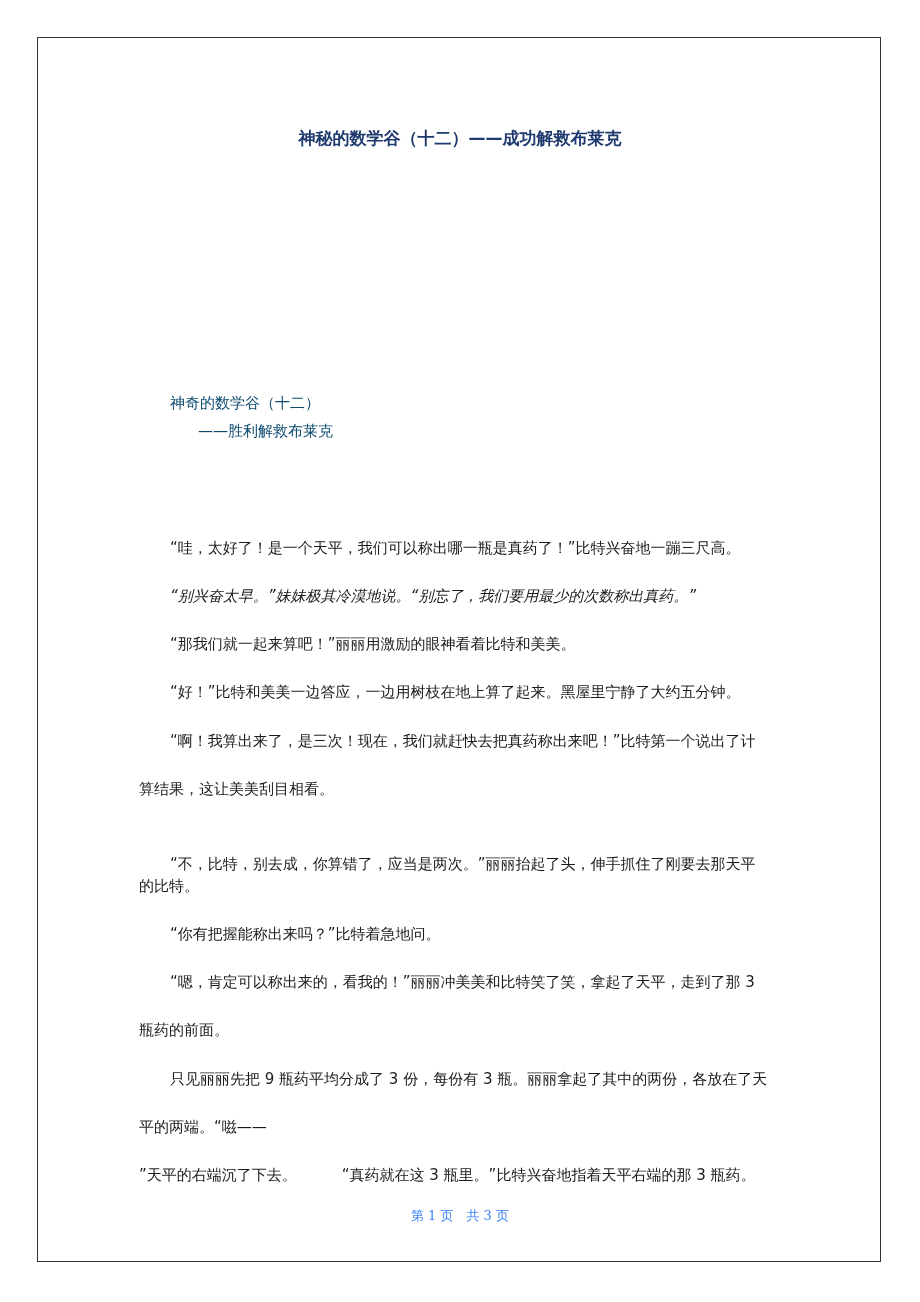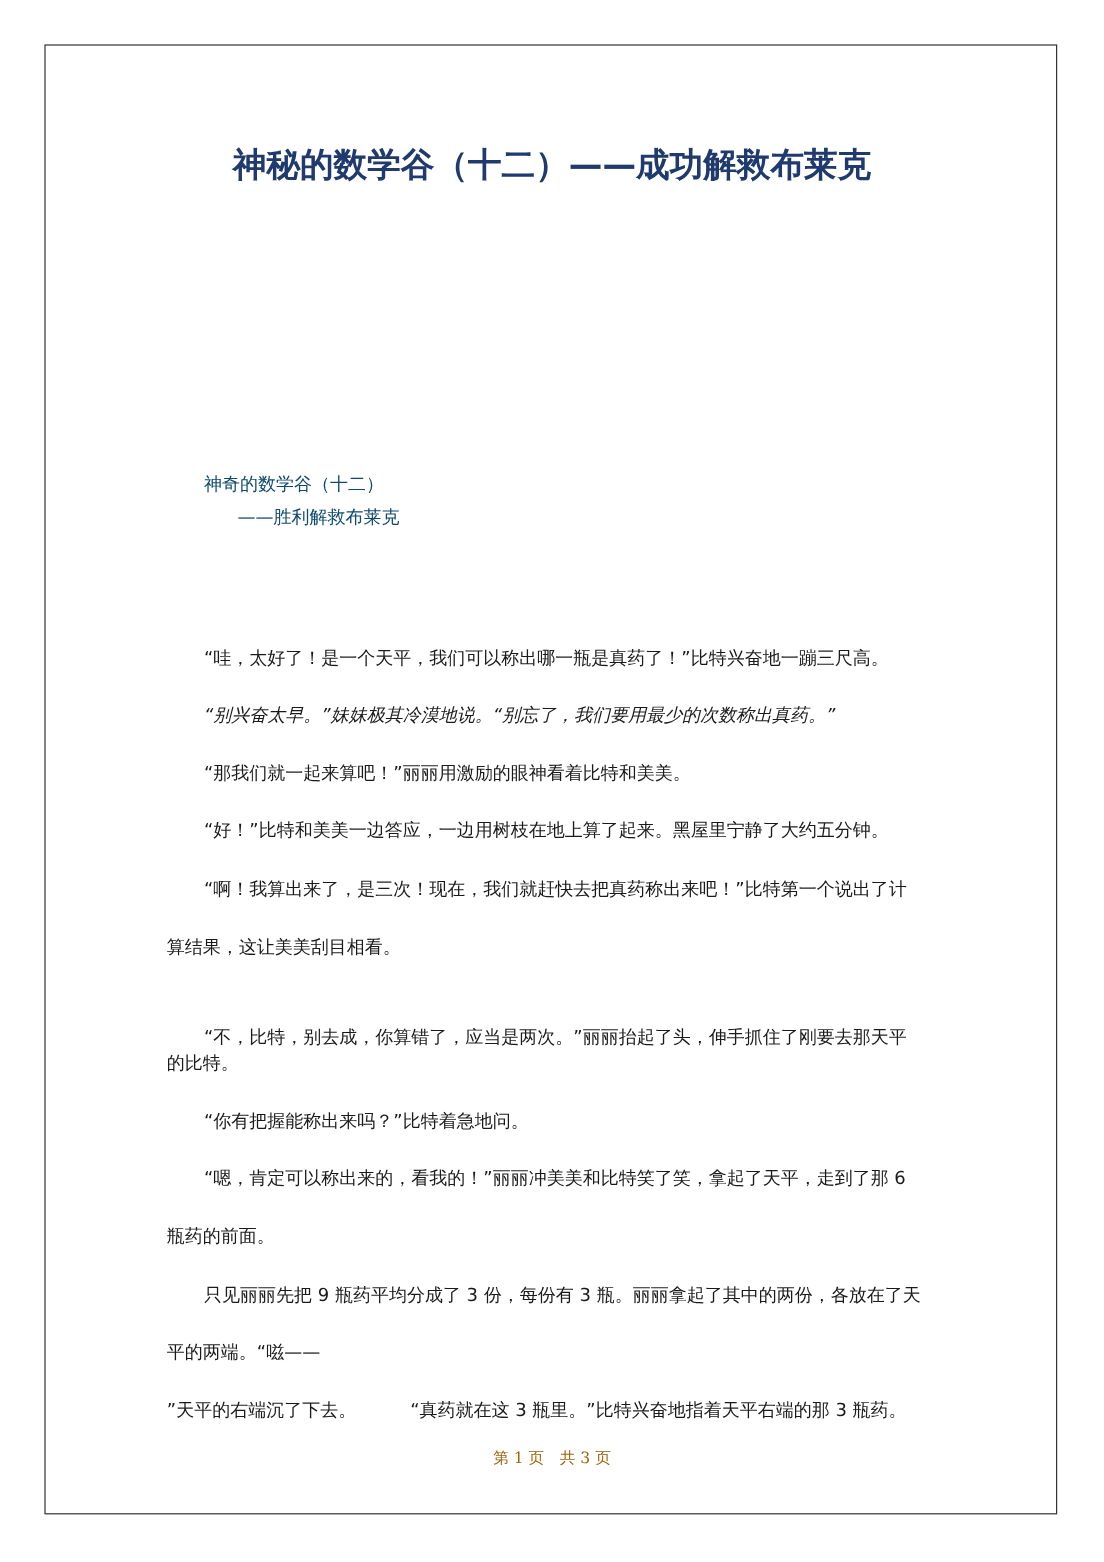--- a/index.html
+++ b/index.html
@@ -22,21 +22,21 @@
       height: 1225px;
       border: 1.5px solid #333333;
       box-sizing: border-box;
     }
     .doc-title {
       position: absolute;
       left: 0;
       top: 120px;
       width: 920px;
       text-align: center;
-      font-size: 28px;
+      font-size: 17px;
       font-weight: bold;
       color: #1f3a6e;
       letter-spacing: 0px;
       line-height: 36px;
     }
     .subheading {
       position: absolute;
       left: 170px;
       font-size: 15px;
       line-height: 22px;
@@ -51,21 +51,21 @@
     }
     .footer {
       position: absolute;
       left: 0;
       top: 1206px;
       width: 920px;
       text-align: center;
       font-family: "DejaVu Serif", "Liberation Serif", serif;
       font-size: 13px;
       line-height: 20px;
-      color: #a16207;
+      color: #3b82f6;
     }
   </style>
 </head>
 <body>
 
 <div class="page-frame"></div>
 
 <h1 class="doc-title" style="margin:0;">神秘的数学谷（十二）——成功解救布莱克</h1>
 
 <div class="subheading" style="top:392px;">神奇的数学谷（十二）</div>
@@ -74,20 +74,20 @@
 <div>
   <div class="line" style="left:170px; top:537px;">“哇，太好了！是一个天平，我们可以称出哪一瓶是真药了！”比特兴奋地一蹦三尺高。</div>
   <div class="line" style="left:170px; top:585px;font-style:italic;">“别兴奋太早。”妹妹极其冷漠地说。“别忘了，我们要用最少的次数称出真药。”</div>
   <div class="line" style="left:170px; top:633px;">“那我们就一起来算吧！”丽丽用激励的眼神看着比特和美美。</div>
   <div class="line" style="left:170px; top:681px;">“好！”比特和美美一边答应，一边用树枝在地上算了起来。黑屋里宁静了大约五分钟。</div>
   <div class="line" style="left:170px; top:730px;">“啊！我算出来了，是三次！现在，我们就赶快去把真药称出来吧！”比特第一个说出了计</div>
   <div class="line" style="left:139px; top:778px;">算结果，这让美美刮目相看。</div>
   <div class="line" style="left:170px; top:826px;margin-top:27px;">“不，比特，别去成，你算错了，应当是两次。”丽丽抬起了头，伸手抓住了刚要去那天平</div>
   <div class="line" style="left:139px; top:875px;">的比特。</div>
   <div class="line" style="left:170px; top:923px;">“你有把握能称出来吗？”比特着急地问。</div>
-  <div class="line" style="left:170px; top:971px;">“嗯，肯定可以称出来的，看我的！”丽丽冲美美和比特笑了笑，拿起了天平，走到了那 6</div>
+  <div class="line" style="left:170px; top:971px;">“嗯，肯定可以称出来的，看我的！”丽丽冲美美和比特笑了笑，拿起了天平，走到了那 3</div>
   <div class="line" style="left:139px; top:1019px;">瓶药的前面。</div>
   <div class="line" style="left:170px; top:1068px;">只见丽丽先把 9 瓶药平均分成了 3 份，每份有 3 瓶。丽丽拿起了其中的两份，各放在了天</div>
   <div class="line" style="left:139px; top:1116px;">平的两端。“嗞——</div>
   <div class="line" style="left:139px; top:1164px;">”天平的右端沉了下去。　　　“真药就在这 3 瓶里。”比特兴奋地指着天平右端的那 3 瓶药。</div>
 </div>
 
 <div class="footer">第 1 页　共 3 页</div>
 
 </body></html>

